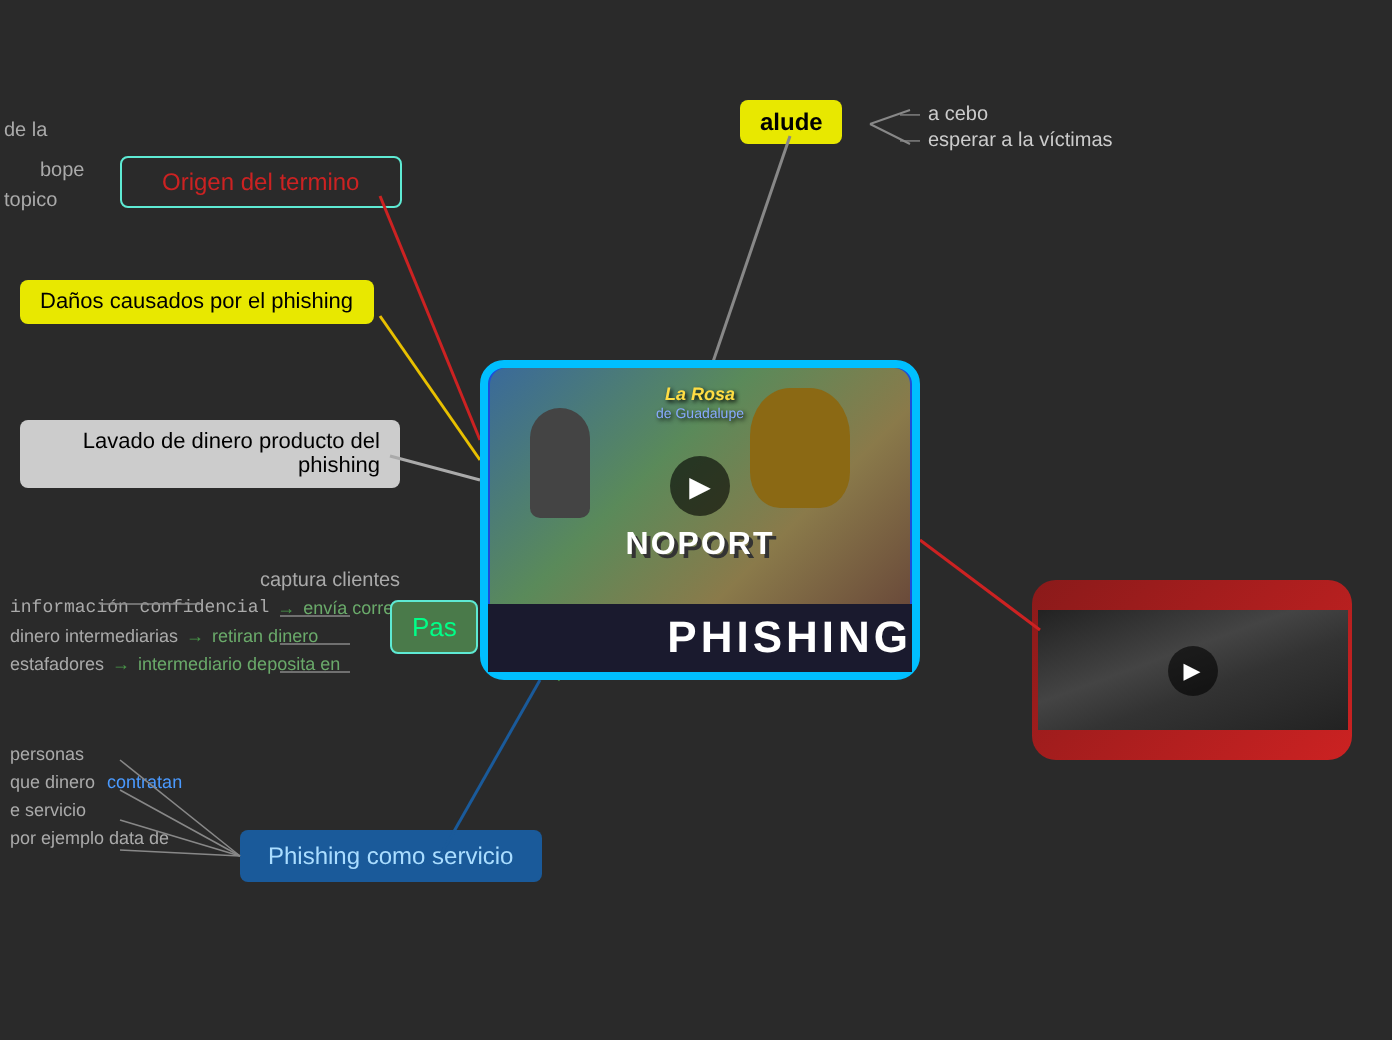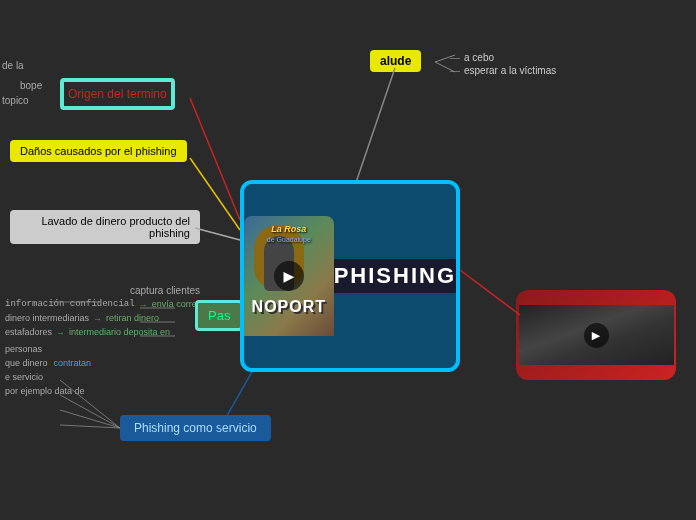--- a/index.html
+++ b/index.html
@@ -18,26 +18,26 @@
       align-items: center;
       justify-content: center;
       text-align: center;
     }
 
     
     .central-node {
       left: 240px;
       top: 180px;
       width: 220px;
-      height: 192px;
+      height: 160px;
       border: 4px solid #00bfff;
       border-radius: 12px;
-      background: #0c4a6e;
+      background: #1d4ed8;
       z-index: 10;
-      flex-direction: row;
+      flex-direction: column;
     }
 
     .central-node .video-thumb {
       width: 210px;
       height: 120px;
       background: linear-gradient(135deg, #3a6a9a 0%, #5a8a5a 40%, #8a7a4a 70%, #6a4a3a 100%);
       border-radius: 8px 8px 0 0;
       position: relative;
       overflow: hidden;
       display: flex;
@@ -112,23 +112,23 @@
       padding: 4px 10px;
       color: #000;
       font-size: 12px;
       font-weight: bold;
     }
 
     
     .origen-node {
       left: 60px;
       top: 78px;
-      border: 4px solid #5eead4;
-      border-radius: 4px;
-      padding: 5px 4px;
+      border: 1px solid #5eead4;
+      border-radius: 4px;
+      padding: 5px 20px;
       color: #cc2222;
       font-size: 12px;
       background: transparent;
     }
 
     
     .danos-node {
       left: 10px;
       top: 140px;
       background: #e8e800;
@@ -155,21 +155,21 @@
 
     
     .pasos-node {
       left: 195px;
       top: 300px;
       background: #4a7a4a;
       border-radius: 4px;
       padding: 5px 10px;
       color: #00ff88;
       font-size: 13px;
-      border: 3px solid #5eead4;
+      border: 1px solid #5eead4;
     }
 
     
     .servicio-node {
       left: 120px;
       top: 415px;
       background: #1a5a9a;
       border-radius: 4px;
       padding: 6px 14px;
       color: #aaddff;
@@ -297,21 +297,21 @@
 
     .process-arrow {
       color: #4a9a4a;
       font-size: 9px;
     }
 
     
     .servicio-items {
       position: absolute;
       left: 5px;
-      top: 340px;
+      top: 368px;
     }
 
     .servicio-item {
       color: #aaaaaa;
       font-size: 9px;
       margin: 4px 0;
     }
   </style>
 </head>
 <body>

